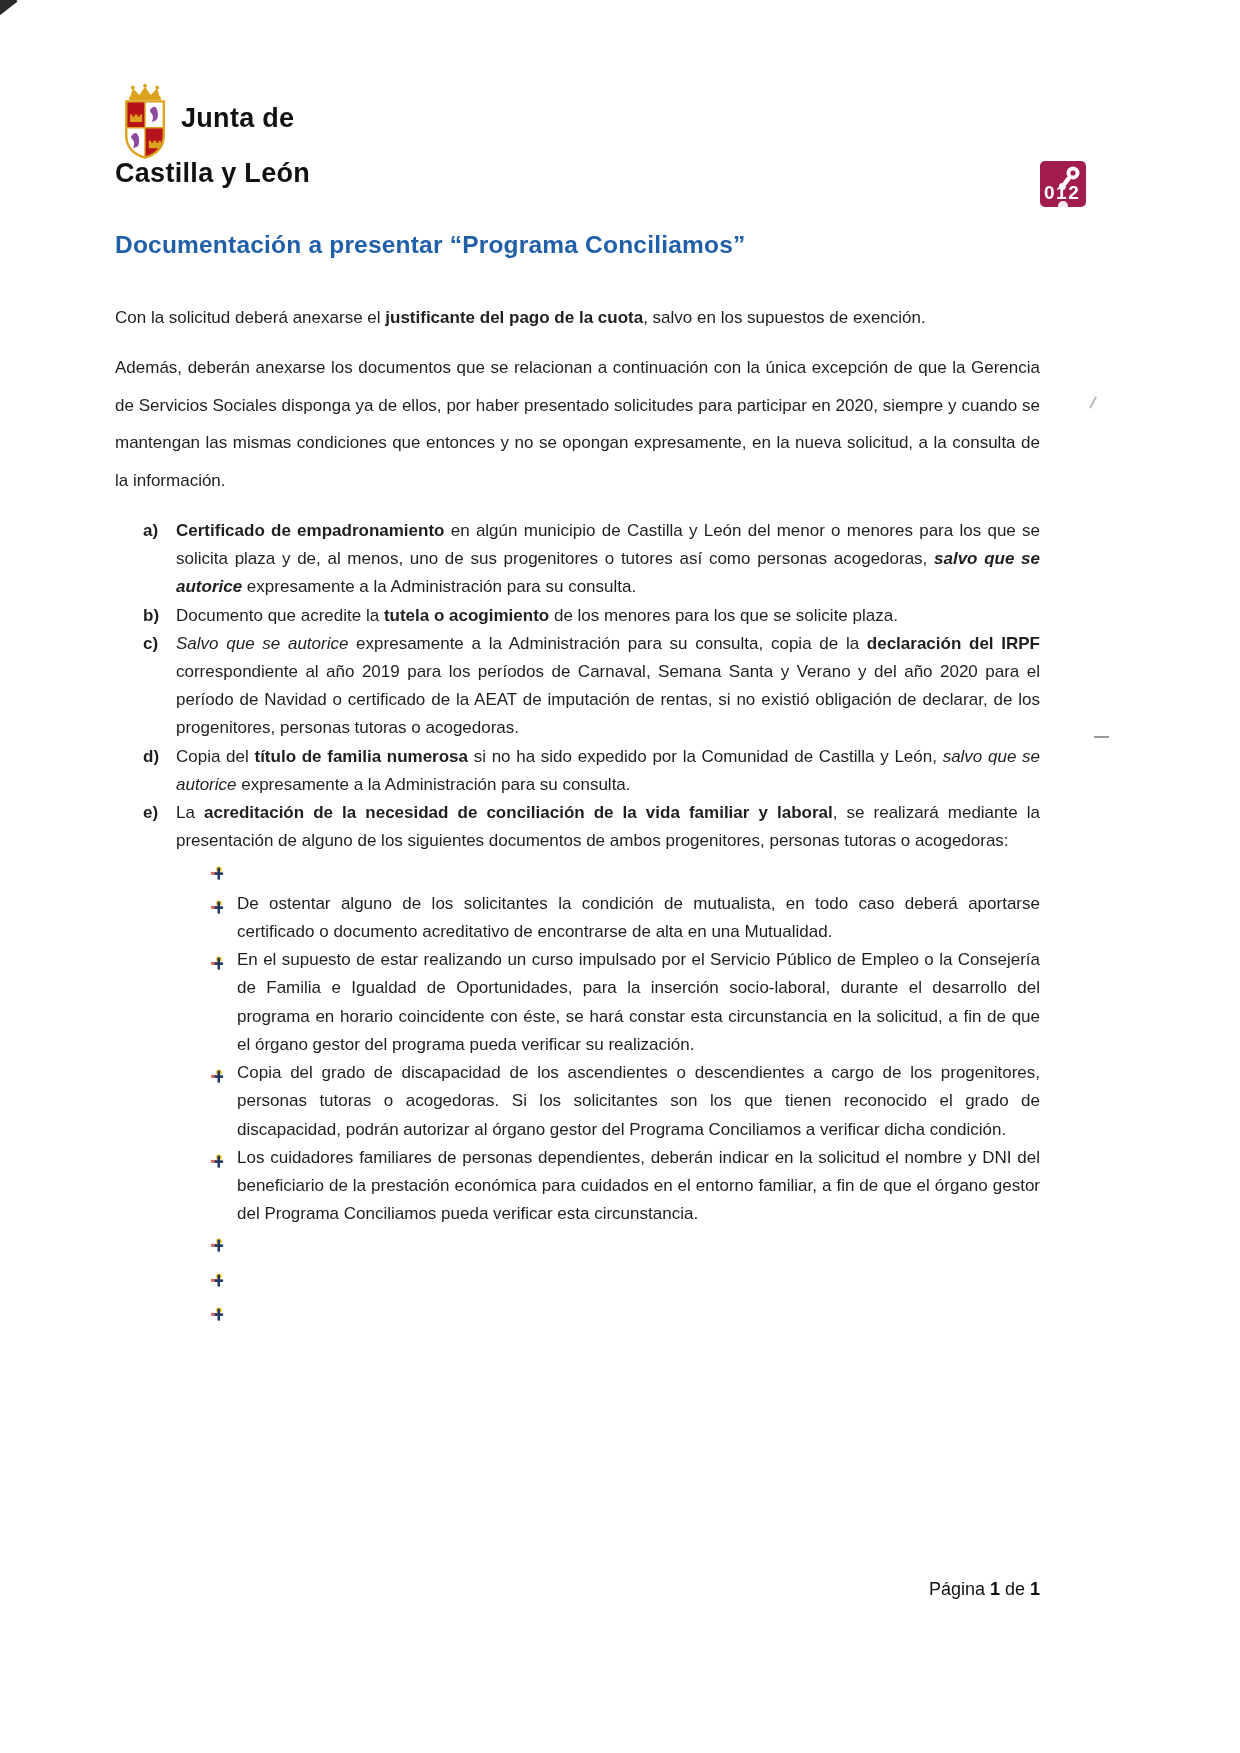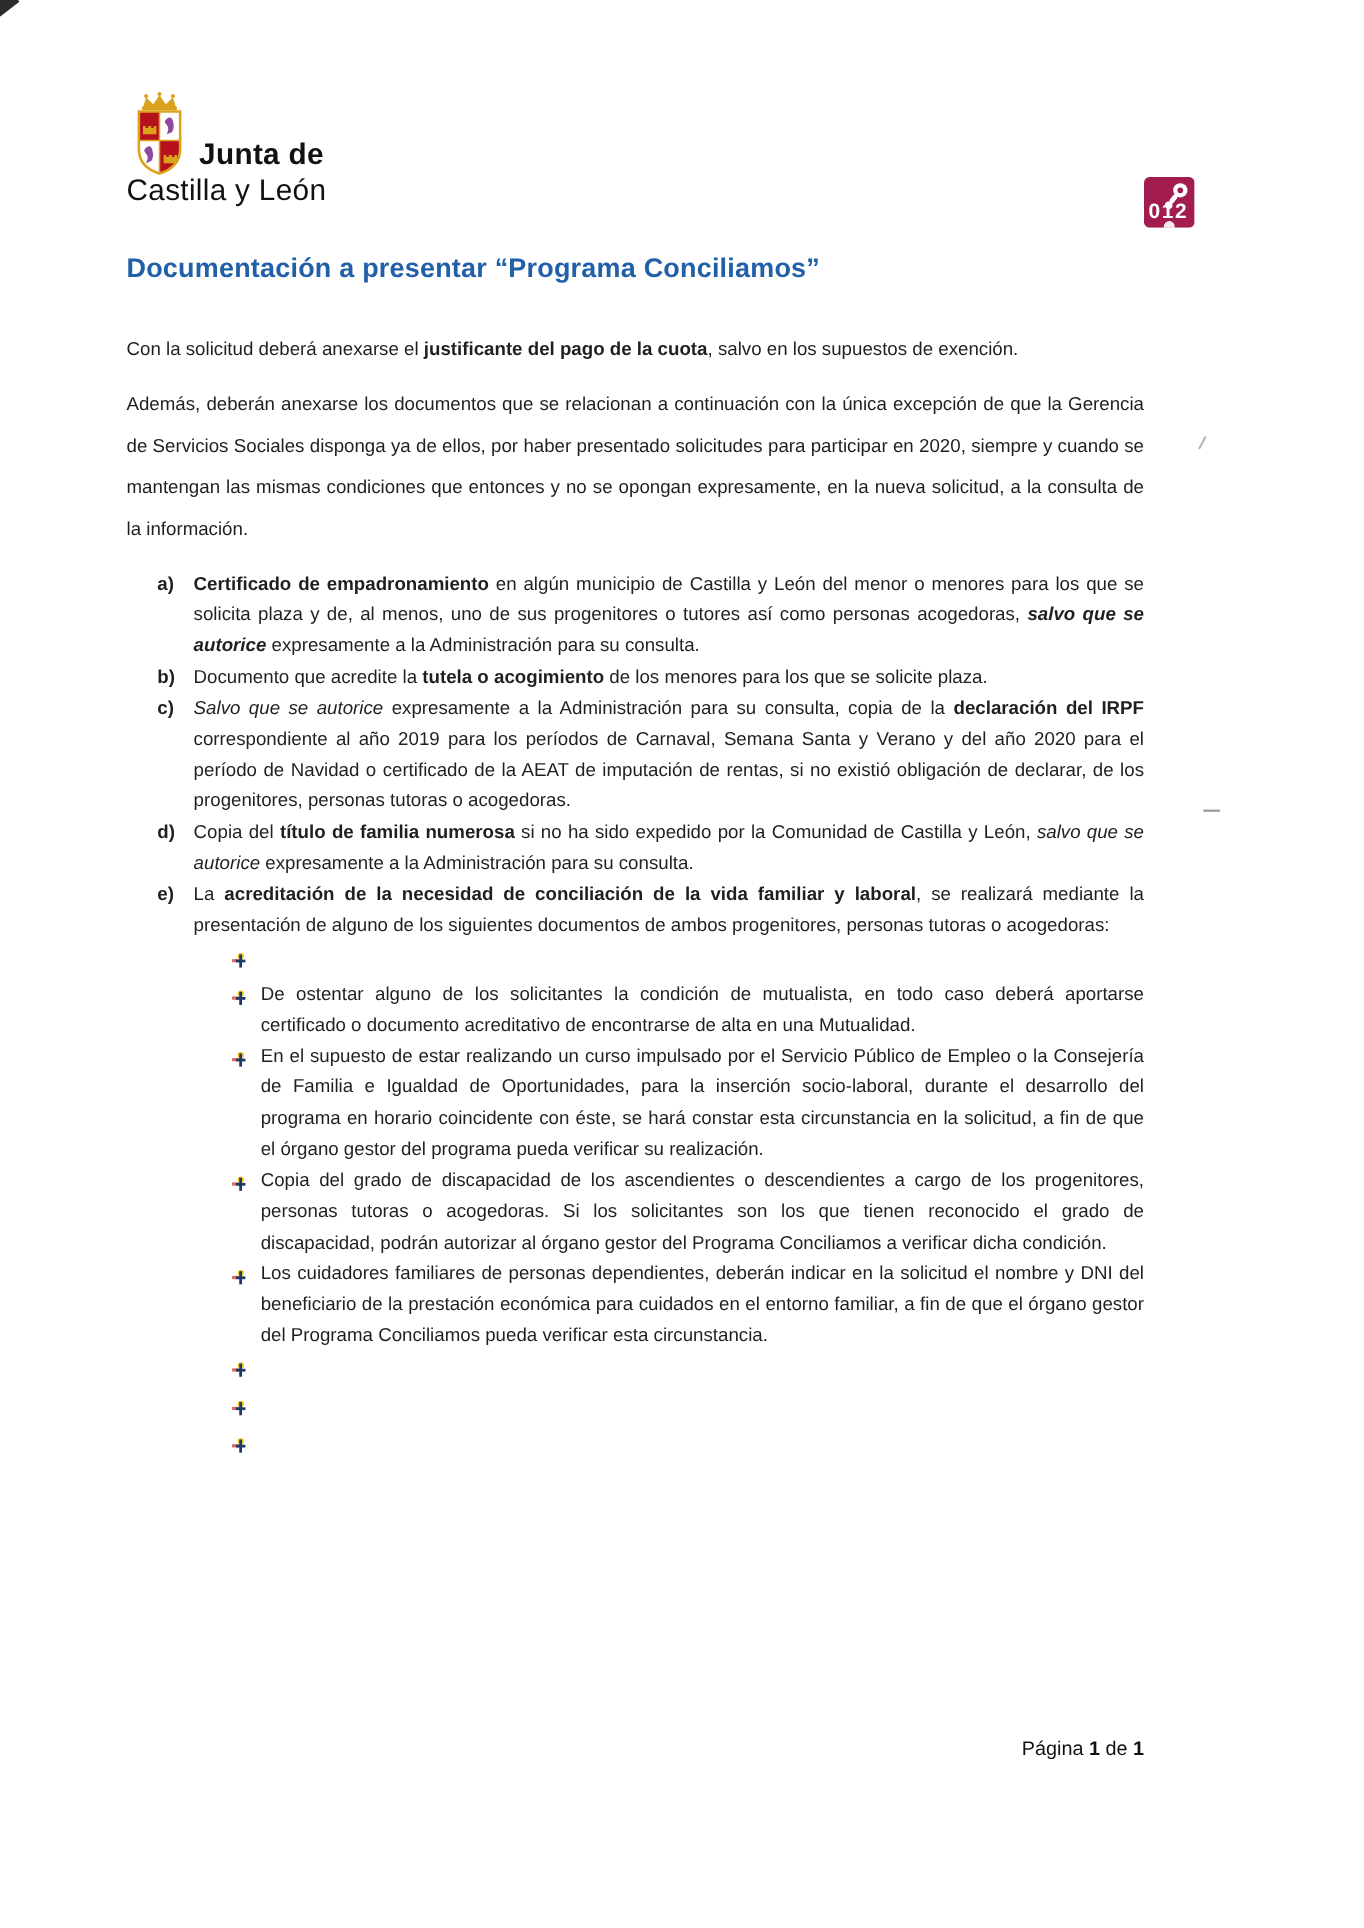--- a/index.html
+++ b/index.html
@@ -9,23 +9,23 @@
     margin:0 auto;
     background:#ffffff;
     color:#1f1f1f;
     font-family:"Liberation Sans",sans-serif;
     overflow:hidden;
   }
   .content{padding:0 200px 0 115px;}
 
   
   .logo{margin-top:82px;display:inline-block;line-height:1;}
-  .logo-top{display:flex;align-items:flex-end;}
+  .logo-top{display:flex;align-items:center;}
   .logo-l1{font-size:27px;font-weight:700;margin-left:6px;margin-bottom:10px;letter-spacing:.3px;color:#111;}
-  .logo-l2{display:block;font-size:27px;font-weight:400;letter-spacing:.3px;color:#111;margin-top:-4px;}
+  .logo-l2{display:block;font-size:27px;font-weight:700;letter-spacing:.3px;color:#111;margin-top:-4px;}
 
   .badge012{position:absolute;left:1040px;top:161px;width:46px;height:44px;}
   .badge-label{position:absolute;left:4px;bottom:1px;color:#fff;font-weight:700;font-size:19px;letter-spacing:1.5px;font-family:"Liberation Sans",sans-serif;}
 
   
   .doc-title{
     margin-top:44px;
     font-size:24.5px;
     font-weight:700;
     color:var(--title-blue,#2160a8);

